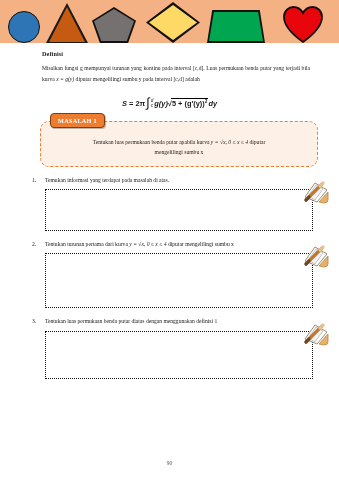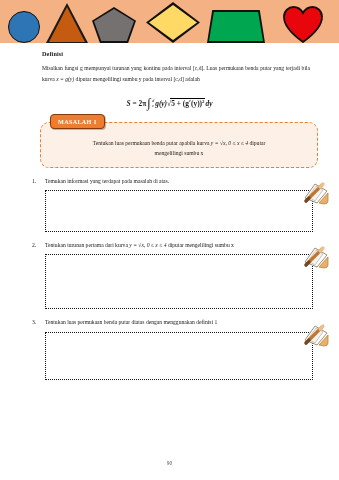--- a/index.html
+++ b/index.html
@@ -146,21 +146,21 @@
     text-align: justify;
     color: #1d1d1d;
   }
   .definisi-body .mathvar { font-style: italic; }
 
   .formula {
     margin: 9px 0 0 0;
     text-align: center;
     font-size: 7.4px;
     font-weight: bold;
-    font-family: Liberation Serif, serif;
+    font-family: Liberation Sans, sans-serif;
   }
   .formula .intg {
     font-size: 13px;
     font-weight: normal;
     position: relative;
     top: 1.5px;
     margin: 0 1px;
   }
   .formula .lim {
     display: inline-block;

